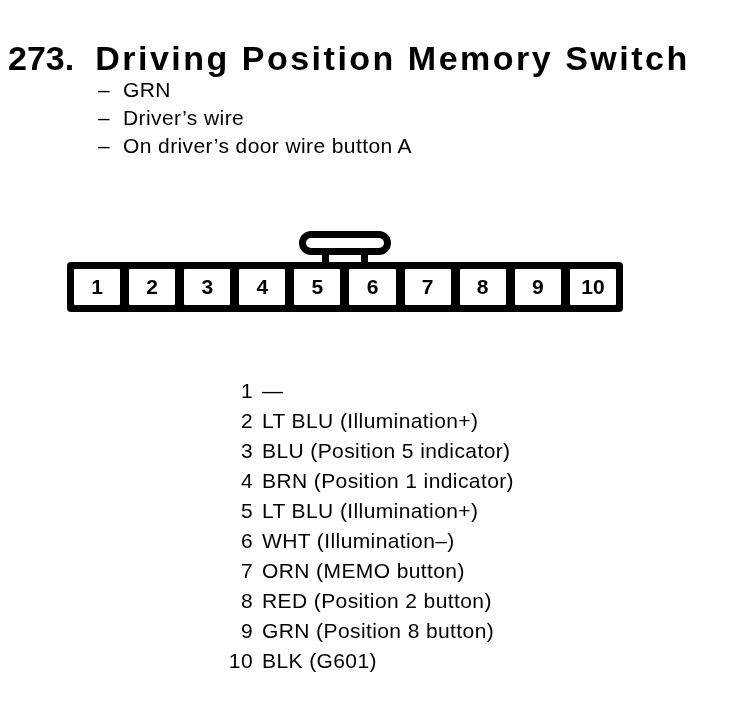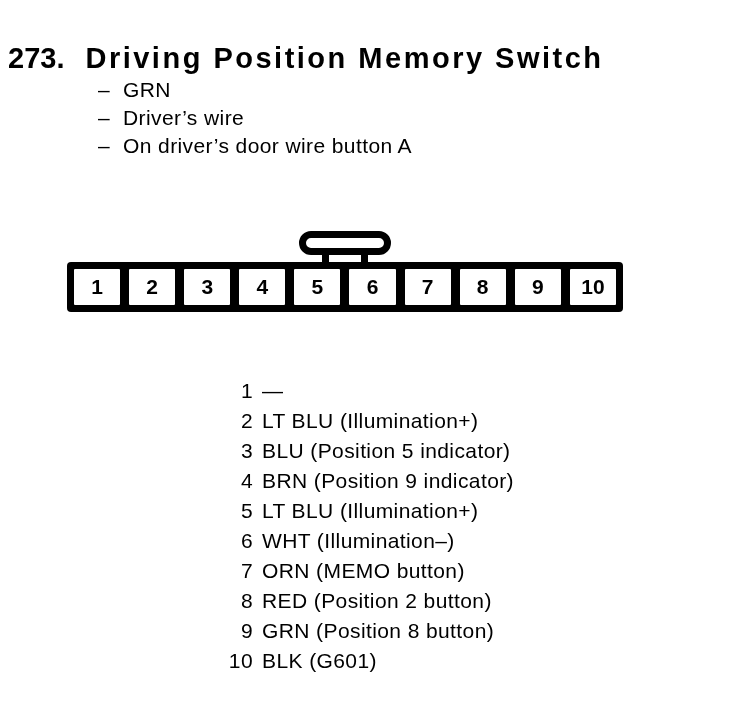--- a/index.html
+++ b/index.html
@@ -11,21 +11,21 @@
     background:var(--paper);
     color:var(--ink);
     font-family:"Liberation Sans", sans-serif;
     overflow:hidden;
   }
 
   
   .title-row {
     position:absolute; left:8px; top:26px;
     display:flex; align-items:baseline; gap:21px;
-    font-weight:bold; font-size:29px; line-height:33px;
+    font-weight:bold; font-size:34px; line-height:33px;
     white-space:nowrap;
   }
   .title-text { letter-spacing:2.5px;margin-top:16px; }
 
   
   .notes {
     position:absolute; left:98px; top:76px;
     font-size:21px; letter-spacing:0.4px;
   }
   .note-line { display:flex; height:28px; line-height:28px; white-space:nowrap; }
@@ -116,21 +116,21 @@
       <div class="pin-row">
         <span class="pin-num">2</span>
         <span class="pin-label">LT BLU (Illumination+)</span>
       </div>
       <div class="pin-row">
         <span class="pin-num">3</span>
         <span class="pin-label">BLU (Position 5 indicator)</span>
       </div>
       <div class="pin-row">
         <span class="pin-num">4</span>
-        <span class="pin-label">BRN (Position 9 indicator)</span>
+        <span class="pin-label">BRN (Position 1 indicator)</span>
       </div>
       <div class="pin-row">
         <span class="pin-num">5</span>
         <span class="pin-label">LT BLU (Illumination+)</span>
       </div>
       <div class="pin-row">
         <span class="pin-num">6</span>
         <span class="pin-label">WHT (Illumination–)</span>
       </div>
       <div class="pin-row">

